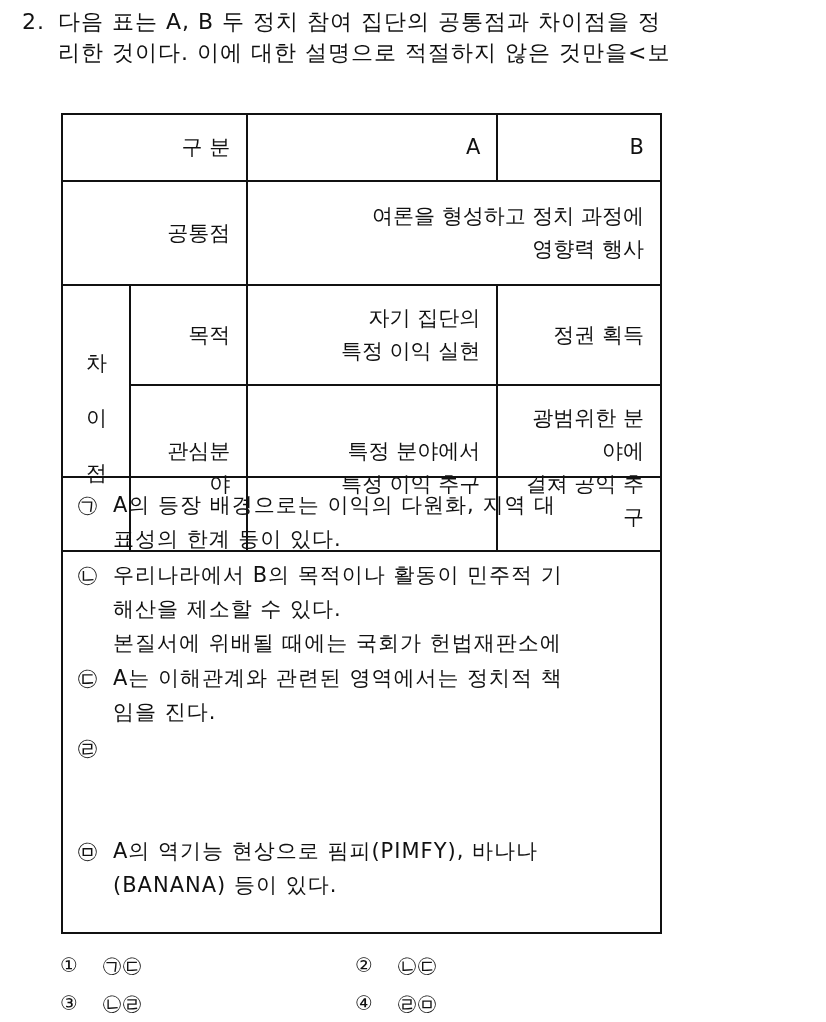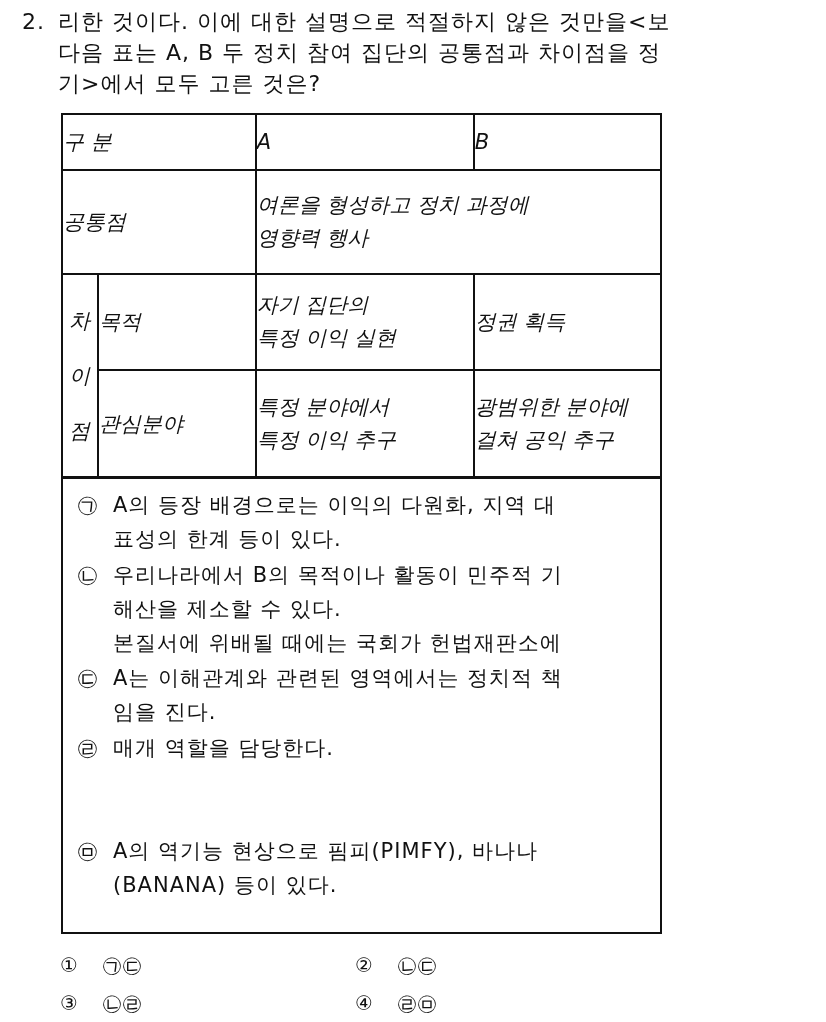--- a/index.html
+++ b/index.html
@@ -2,36 +2,35 @@
 <html><head>
 <meta charset="utf-8">
 <style>
   html, body { margin:0; padding:0; background:#fff; }
   body { width:826px; height:1022px; position:relative; overflow:hidden;
          font-family:"DejaVu Sans", sans-serif; color:#111; }
   .q { position:absolute; left:22px; top:6px; width:780px; font-size:22px; line-height:31px; letter-spacing:1px; }
   .q .num { position:absolute; left:0; top:0; }
   .q .line { padding-left:36px; white-space:nowrap; }
   table.t { position:absolute; left:61px; top:113px; width:601px; border-collapse:collapse; font-size:21px; }
-  table.t td { border:2px solid #111; text-align:left; vertical-align:middle; line-height:33px; padding:0;font-style:italic; }
+  table.t td { border:2px solid #111; text-align:right; vertical-align:middle; line-height:33px; padding:16px; }
   .box { position:absolute; left:61px; top:476px; width:597px; height:454px; border:2px solid #111; font-size:21px; }
   .item { position:absolute; left:14px; width:580px; line-height:34px; }
   .item .mk { position:absolute; left:0; top:0; }
   .item .tx { padding-left:36px; white-space:nowrap; letter-spacing:1px; }
   .ans { position:absolute; font-size:20px; white-space:nowrap; }
   .ans .mk { display:inline-block; width:42px; }
 </style>
 </head>
 <body>
 
 <div class="q">
   <span class="num">2.</span>
+  <div class="line">다음 표는 A, B 두 정치 참여 집단의 공통점과 차이점을 정</div>
   <div class="line">리한 것이다. 이에 대한 설명으로 적절하지 않은 것만을&lt;보</div>
-  <div class="line">다음 표는 A, B 두 정치 참여 집단의 공통점과 차이점을 정</div>
-  <div class="line">기&gt;에서 모두 고른 것은?</div>
 </div>
 
 <table class="t">
   <tbody>
       <tr style="height:56px">
     <td colspan="2" style="width:165px">구 분</td>
     <td style="width:216px">A</td>
     <td>B</td>
   </tr>
   <tr style="height:104px">
@@ -78,21 +77,20 @@
     <div class="tx">해산을 제소할 수 있다.</div>
     <div class="tx">본질서에 위배될 때에는 국회가 헌법재판소에</div>
   </div>
   <div class="item" style="top:183px">
     <span class="mk">㉢</span>
     <div class="tx">A는 이해관계와 관련된 영역에서는 정치적 책</div>
     <div class="tx">임을 진다.</div>
   </div>
   <div class="item" style="top:253px">
     <span class="mk">㉣</span>
-    <div class="tx">매개 역할을 담당한다.</div>
   </div>
   <div class="item" style="top:356px">
     <span class="mk">㉤</span>
     <div class="tx">A의 역기능 현상으로 핌피(PIMFY), 바나나</div>
     <div class="tx">(BANANA) 등이 있다.</div>
   </div>
 </div>
 
 <div class="ans" style="left:60px;top:952px">
   <span class="mk">①</span><span>㉠㉢</span>

